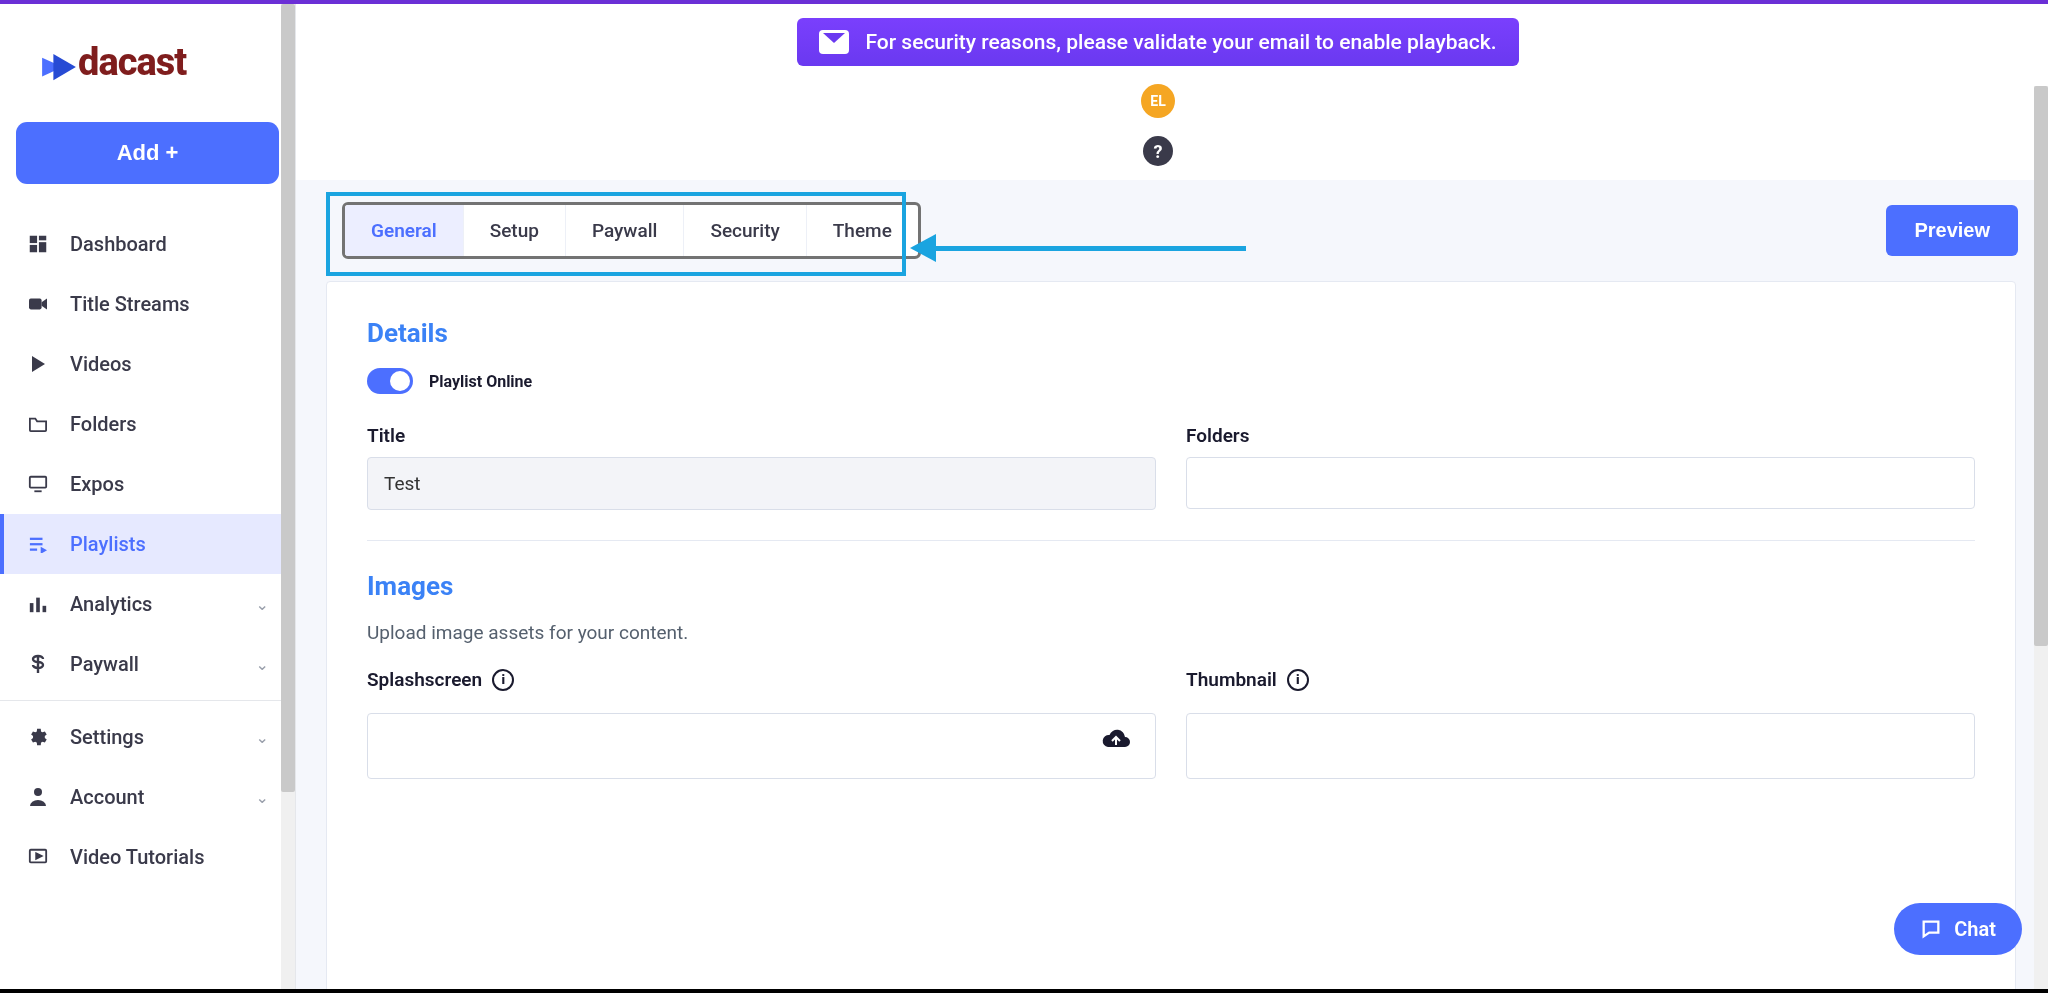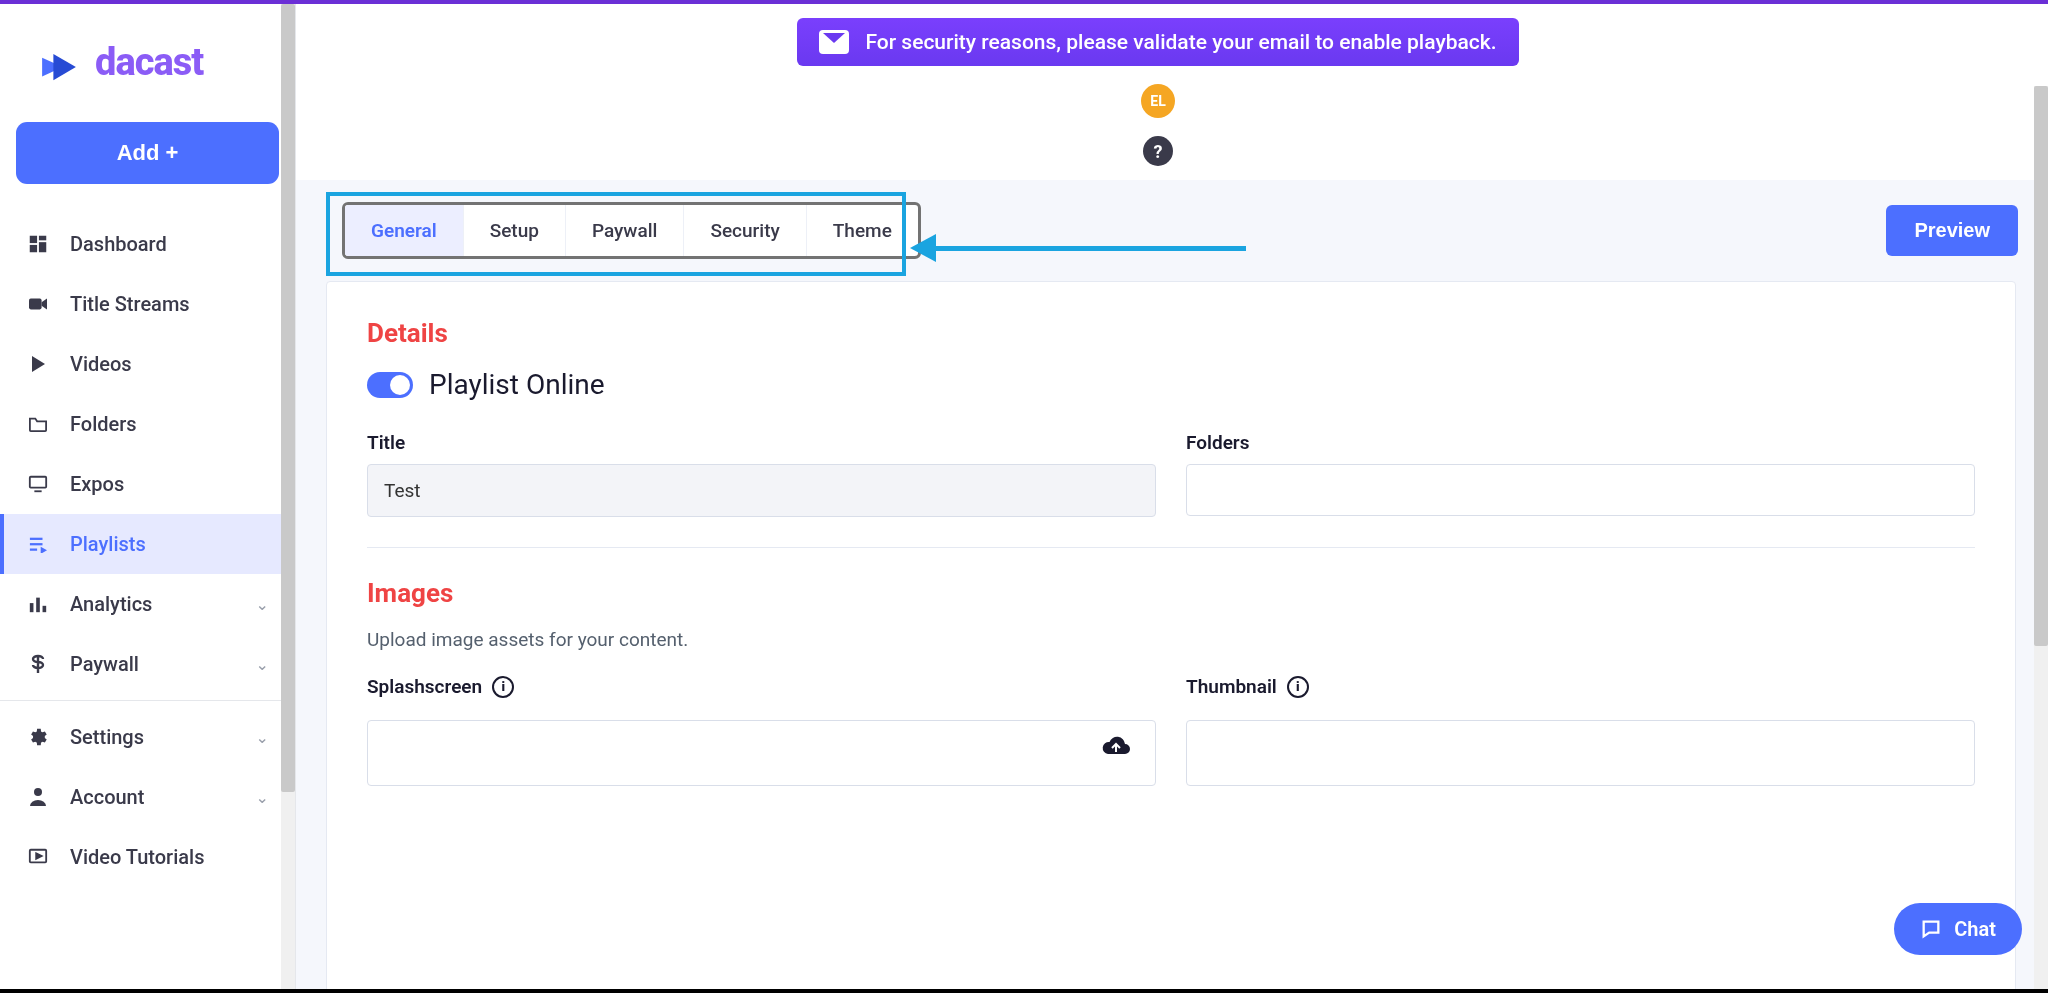--- a/index.html
+++ b/index.html
@@ -36,25 +36,25 @@
   }
   .sidebar-scroll-thumb {
     width: 100%;
     height: 80%;
     background: #c9c9c9;
     border-radius: 2px;
   }
   .logo {
     display: flex;
     align-items: center;
-    gap: 17px;
+    gap: 0;
     padding: 36px 28px 20px 40px;
     font-size: 38px;
     font-weight: 800;
-    color: #8b5cf6;
+    color: #7f1d1d;
     letter-spacing: -1px;
   }
   .logo-mark {
     width: 38px;
     height: 30px;
     position: relative;
   }
   .add-btn {
     margin: 18px 16px 30px 16px;
     background: #4c6fff;
@@ -236,21 +236,21 @@
     background:#fff;
     border:1px solid #e5e9f2;
     border-radius:4px;
     padding:36px 40px;
     margin-right:22px;
     min-height:760px;
   }
   .sec-title {
     font-size:26px;
     font-weight:700;
-    color:#ef4444;
+    color:#3b82f6;
     margin-bottom:20px;
   }
   .toggle-row {
     display:flex;
     align-items:center;
     gap:16px;
     margin-bottom:30px;
   }
   .toggle {
     width:46px; height:26px;
@@ -259,21 +259,21 @@
     position:relative;
   }
   .toggle-knob {
     position:absolute;
     right:3px; top:3px;
     width:20px; height:20px;
     background:#fff;
     border-radius:50%;
   }
   .toggle-label {
-    font-size:28px; font-weight:400; color:#1a1a2e;
+    font-size:16px; font-weight:700; color:#1a1a2e;
   }
   .form-row {
     display:flex;
     gap:30px;
     margin-bottom:24px;
   }
   .form-col { flex:1; }
   .field-label {
     font-size:19px;
     font-weight:600;

